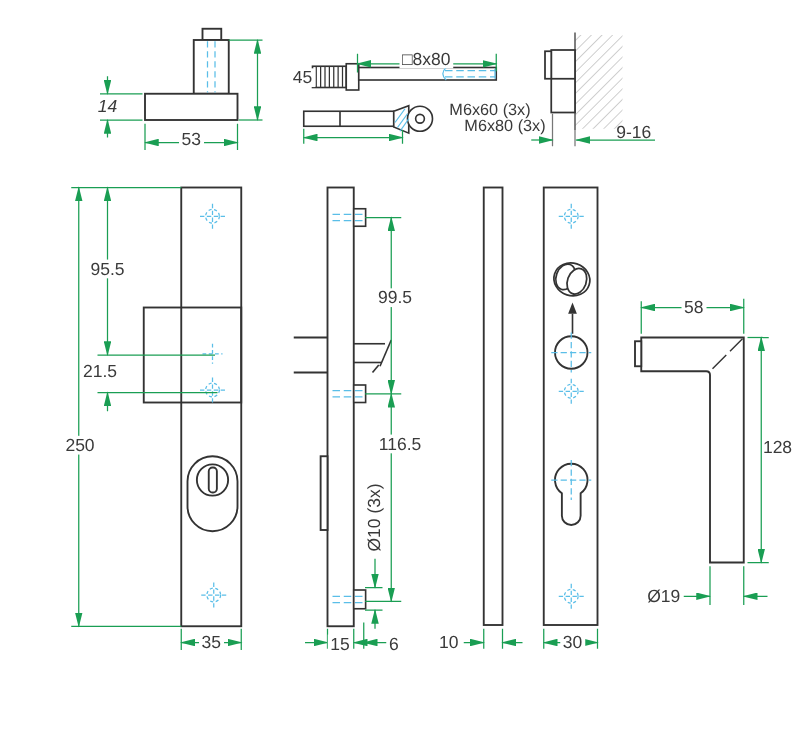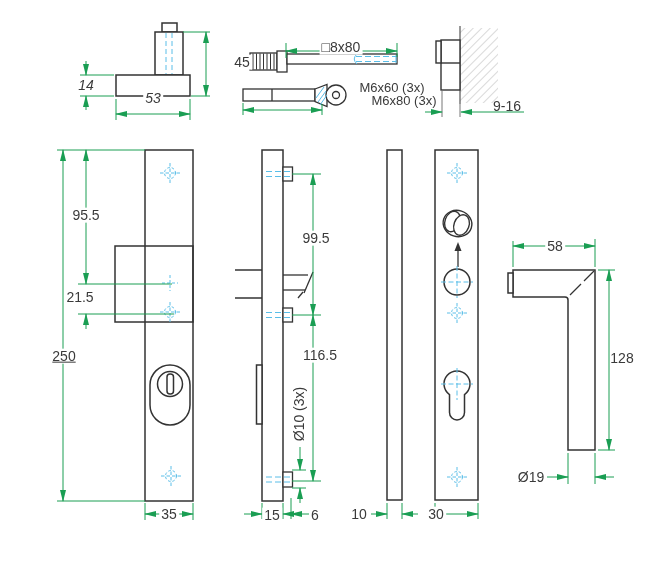--- a/index.html
+++ b/index.html
@@ -231,39 +231,39 @@
     <line x1="609" y1="270" x2="609" y2="450" marker-start="url(#ar)" marker-end="url(#ar)"></line>
     <line x1="568" y1="453" x2="568" y2="484"></line>
     <line x1="595" y1="453" x2="595" y2="484"></line>
     <line x1="547" y1="477" x2="568" y2="477" marker-end="url(#ar)"></line>
     <line x1="614" y1="477" x2="595" y2="477" marker-end="url(#ar)"></line>
   </g>
 </svg>
 
 <div class="lbl" style="left:206px;top:62px;margin-left:36px;">45</div>
 <div class="lbl" style="left:86px;top:85px;font-style:italic;">14</div>
-<div class="lbl" style="left:153px;top:98px;font-style:italic;">53</div>
+<div class="lbl" style="left:153px;top:111px;">53</div>
 
 <div class="lbl" style="left:341px;top:47px;text-align:right;">□8x80</div>
 <div class="lbl small nobg" style="left:392px;top:88px;">M6x60 (3x)</div>
 <div class="lbl small nobg" style="left:404px;top:101px;">M6x80 (3x)</div>
 
 <div class="lbl nobg" style="left:507px;top:106px;">9-16</div>
 
 <div class="lbl" style="left:86px;top:215px;">95.5</div>
 <div class="lbl" style="left:80px;top:297px;">21.5</div>
-<div class="lbl" style="left:64px;top:356px;text-decoration:underline;">250</div>
+<div class="lbl" style="left:64px;top:356px;">250</div>
 <div class="lbl" style="left:169px;top:514px;">35</div>
 
 <div class="lbl" style="left:316px;top:238px;">99.5</div>
 <div class="lbl" style="left:320px;top:355px;">116.5</div>
 <div class="lbl rot" style="left:299px;top:414px;">Ø10 (3x)</div>
 <div class="lbl" style="left:272px;top:515px;">15</div>
 <div class="lbl nobg" style="left:315px;top:515px;">6</div>
 
 <div class="lbl nobg" style="left:359px;top:514px;">10</div>
-<div class="lbl" style="left:436px;top:514px;">30</div>
+<div class="lbl" style="left:458px;top:514px;">30</div>
 
 <div class="lbl" style="left:555px;top:246px;">58</div>
 <div class="lbl nobg" style="left:622px;top:358px;">128</div>
 <div class="lbl nobg" style="left:531px;top:477px;">Ø19</div>
 
 </div>
 
 </body></html>

